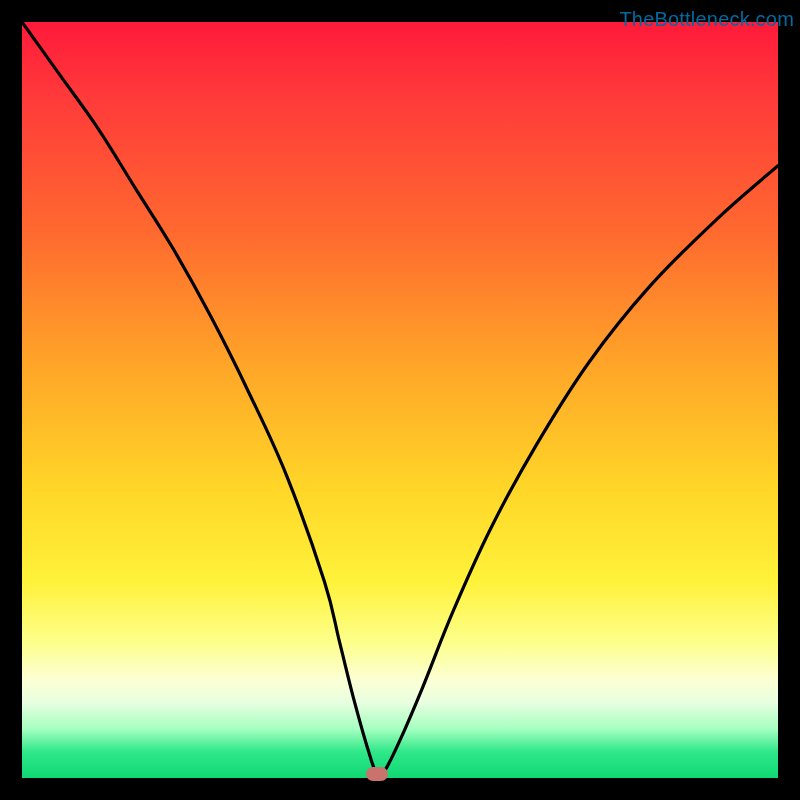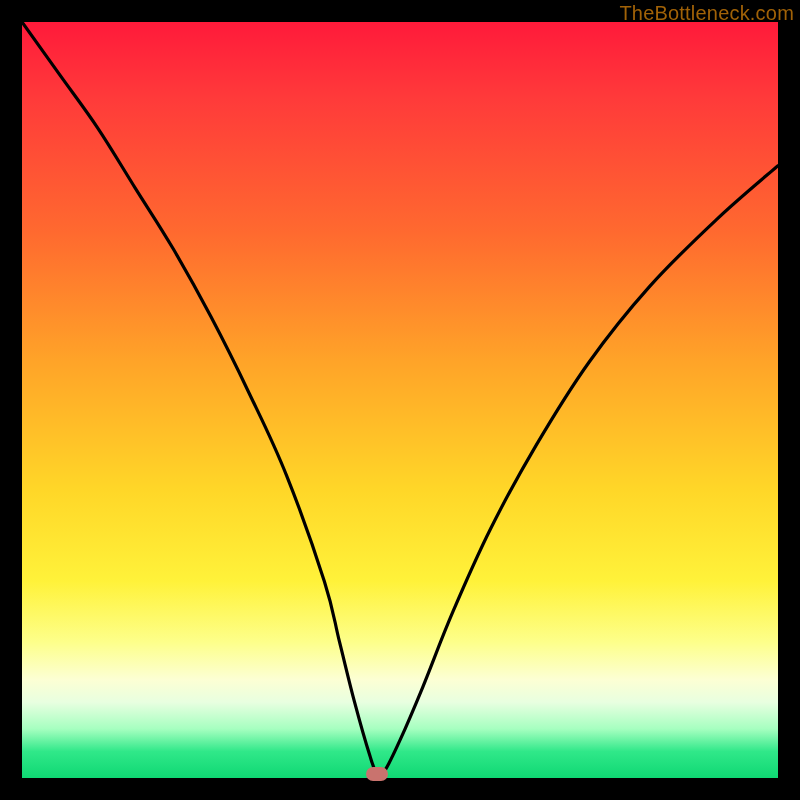--- a/index.html
+++ b/index.html
@@ -33,23 +33,23 @@
       #fdff8a 82%,
       #fcffd4 87%,
       #e8ffe0 90%,
       #a6ffc0 93.5%,
       #30e889 96.5%,
       #0fd873 100%
     );
   }
   .watermark {
     position: absolute;
-    top: 2px;
+    top: 8px;
     right: 6px;
-    color: #a16207;
+    color: #0369a1;
     font-size: 20px;
     font-weight: 500;
     letter-spacing: 0.2px;
   }
   svg.curve {
     position: absolute;
     left: 0; top: 0;
     width: 756px; height: 756px;
   }
   .marker {

